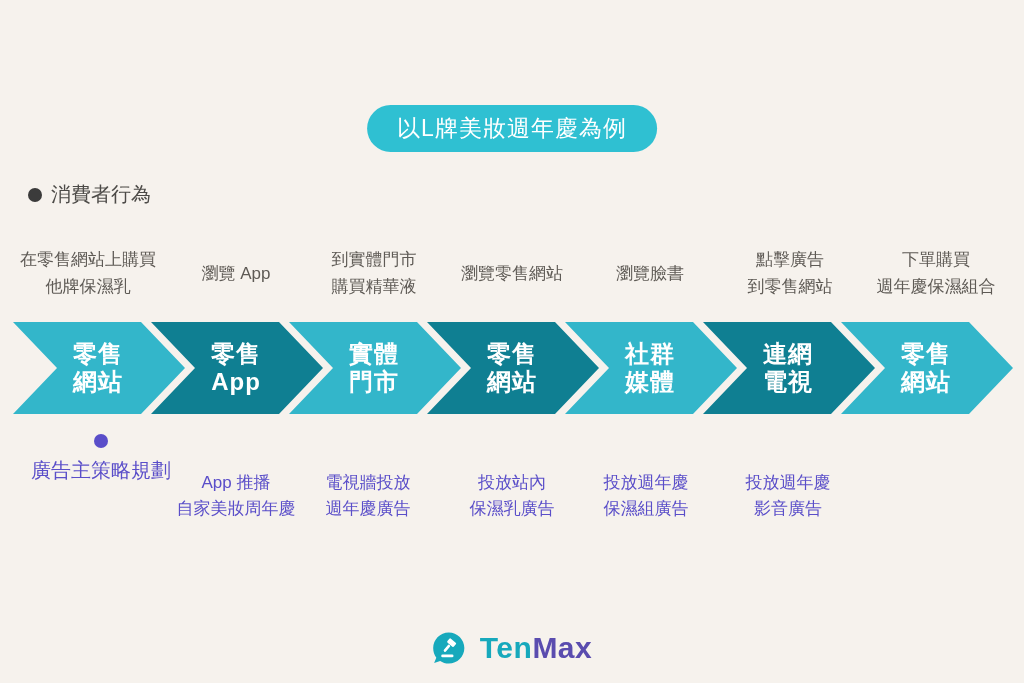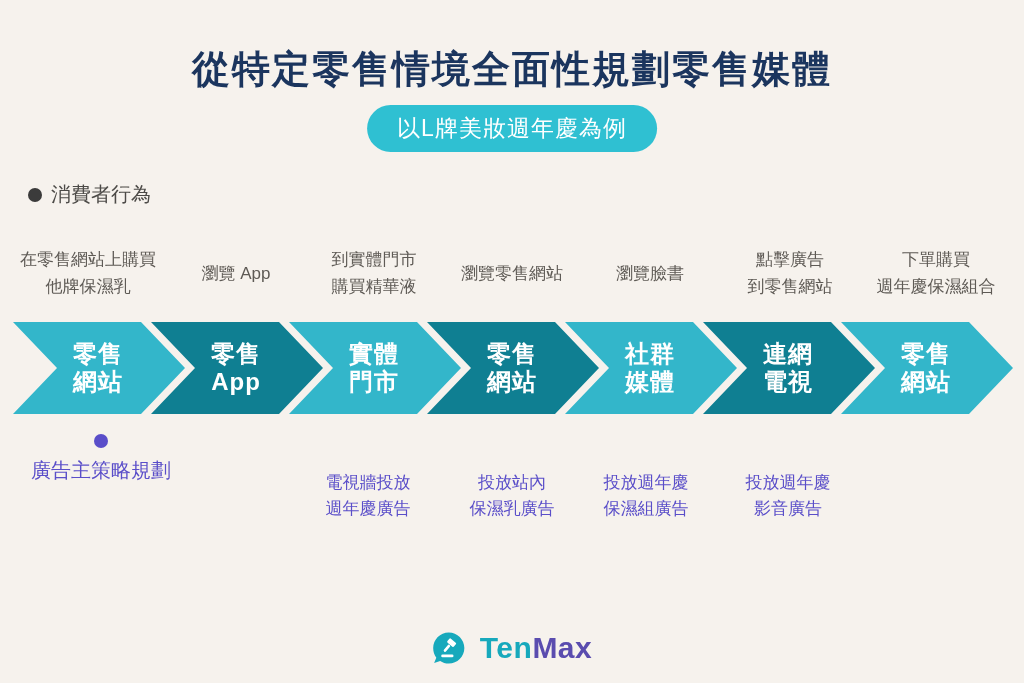--- a/index.html
+++ b/index.html
@@ -69,21 +69,20 @@
   }
   .logo .logo-text{ font-size:30px; font-weight:bold; letter-spacing:0.5px; }
   .logo .ten{ color:#17a9bc; }
   .logo .max{ color:#5a4caf; }
 </style>
 </head>
 <body>
 
 <div class="canvas">
 
-  <div class="title">從特定零售情境全面性規劃零售媒體</div>
 
   <div class="pill">以L牌美妝週年慶為例</div>
 
   <div class="section-label consumer-label">
     <span class="bullet"></span>
     <span>消費者行為</span>
   </div>
 
   <div class="behavior" style="left:88px">
     <span>在零售網站上購買</span>
@@ -144,20 +143,22 @@
       <span>網站</span>
     </div>
   </div>
 
   <div class="section-label advertiser-label">
     <span class="bullet"></span>
     <span>廣告主策略規劃</span>
   </div>
 
   <div class="strategy" style="left:236px">
+    <div>App 推播</div>
+    <div>自家美妝周年慶</div>
   </div>
   <div class="strategy" style="left:368px">
     <div>電視牆投放</div>
     <div>週年慶廣告</div>
   </div>
   <div class="strategy" style="left:512px">
     <div>投放站內</div>
     <div>保濕乳廣告</div>
   </div>
   <div class="strategy" style="left:646px">

